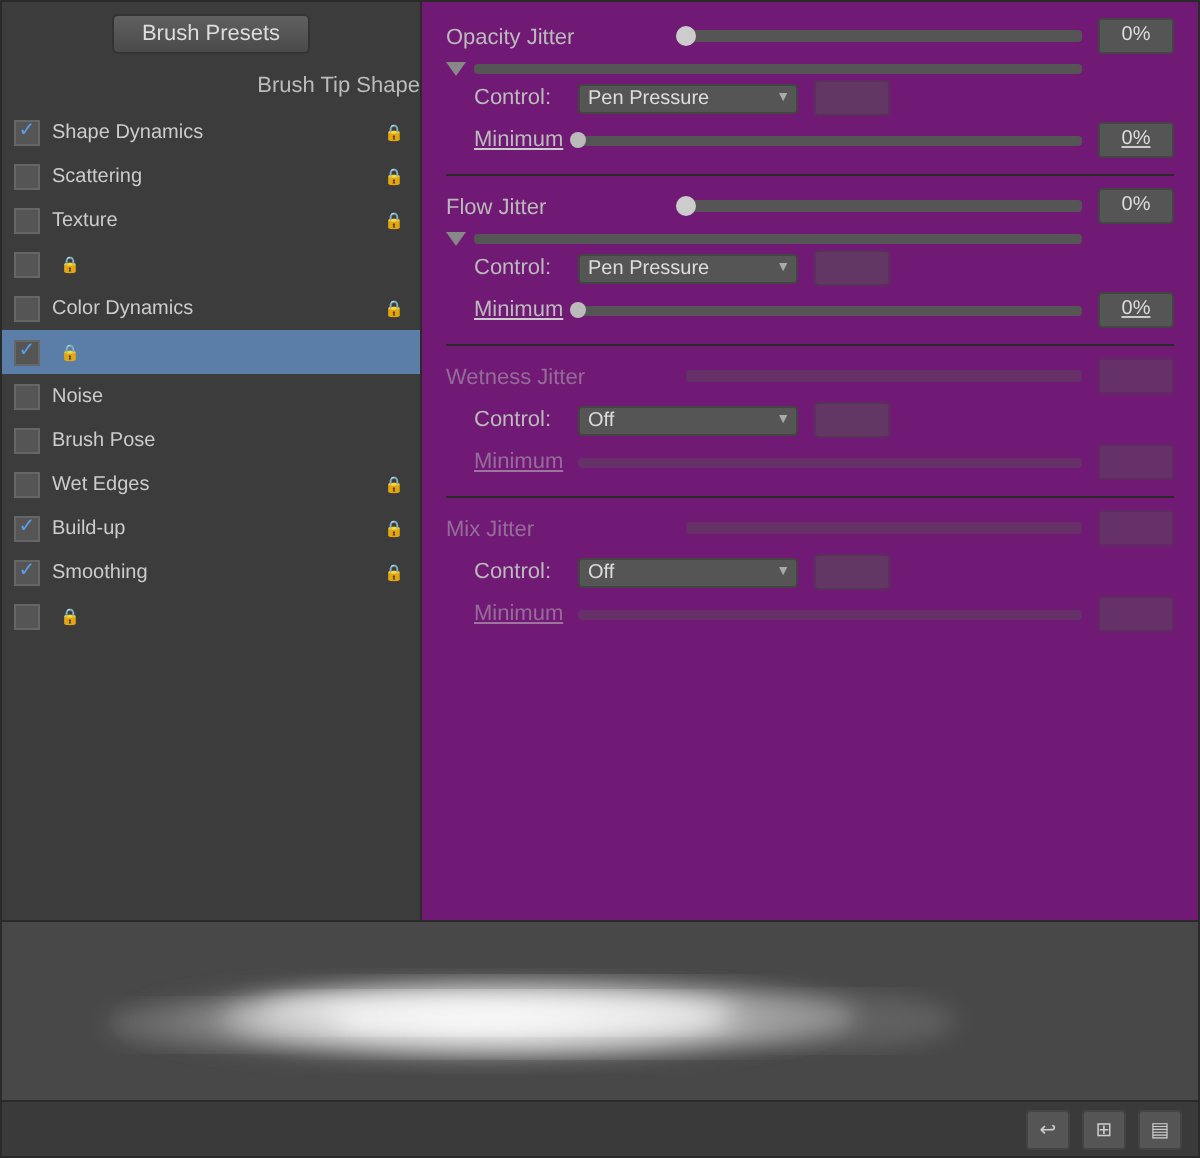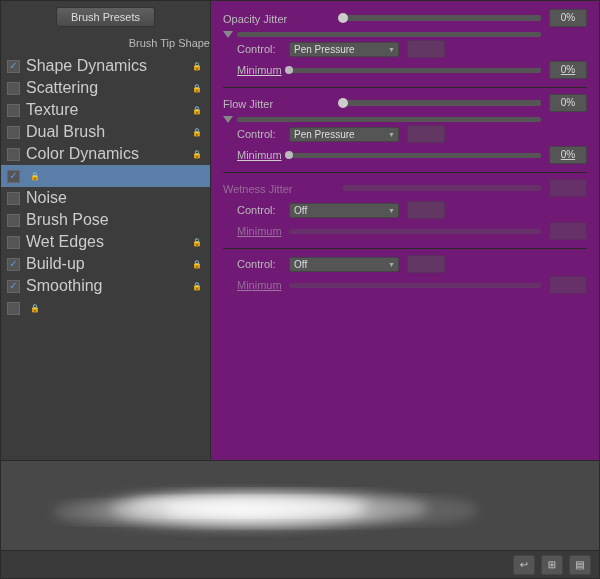--- a/index.html
+++ b/index.html
@@ -125,21 +125,21 @@
     }
 
     .checkbox-check {
       color: #5a9ee8;
       font-size: 10px;
       line-height: 1;
     }
 
     .sidebar-item .item-label {
       flex: 1;
-      font-size: 16px;
+      font-size: 10px;
     }
 
     .sidebar-item.active .item-label {
       color: #fff;
     }
 
     .lock-icon {
       font-size: 9px;
       color: #888;
       margin-left: 4px;
@@ -393,21 +393,20 @@
             <span class="item-label">Scattering</span>
             <span class="lock-icon" style="font-size: 8px;">🔒</span>
           </div>
           <div class="sidebar-item">
             <div class="checkbox"></div>
             <span class="item-label">Texture</span>
             <span class="lock-icon" style="font-size: 8px;">🔒</span>
           </div>
           <div class="sidebar-item">
             <div class="checkbox"></div>
-            <span class="item-label">Dual Brush</span>
             <span class="lock-icon" style="font-size: 8px;">🔒</span>
           </div>
           <div class="sidebar-item">
             <div class="checkbox"></div>
             <span class="item-label">Color Dynamics</span>
             <span class="lock-icon" style="font-size: 8px;">🔒</span>
           </div>
           <div class="sidebar-item active">
             <div class="checkbox checked">
               <span class="checkbox-check">✓</span>
@@ -538,20 +537,27 @@
 
       <div class="mini-slider-row">
         <span class="mini-slider-label" style="opacity:0.5;">Minimum</span>
         <div class="mini-slider-track" style="margin-right:8px;opacity:0.4;">
         </div>
         <div class="mini-value-box" style="opacity:0.4;"></div>
       </div>
 
       <div class="section-divider"></div>
 
+      <div class="slider-row disabled-row">
+        <span class="row-label" style="width:120px;opacity:0.5;">Mix Jitter</span>
+        <div class="slider-track" style="margin-right:8px;opacity:0.4;">
+          <div class="slider-fill" style="width:0%"></div>
+        </div>
+        <div class="value-box" style="opacity:0.4;"></div>
+      </div>
 
       <div class="control-row">
         <span class="control-label">Control:</span>
         <div class="select-wrapper">
           <select class="select-el">
             <option>Off</option>
           </select>
         </div>
         <div class="mini-value-box" style="opacity:0.5;"></div>
       </div>

